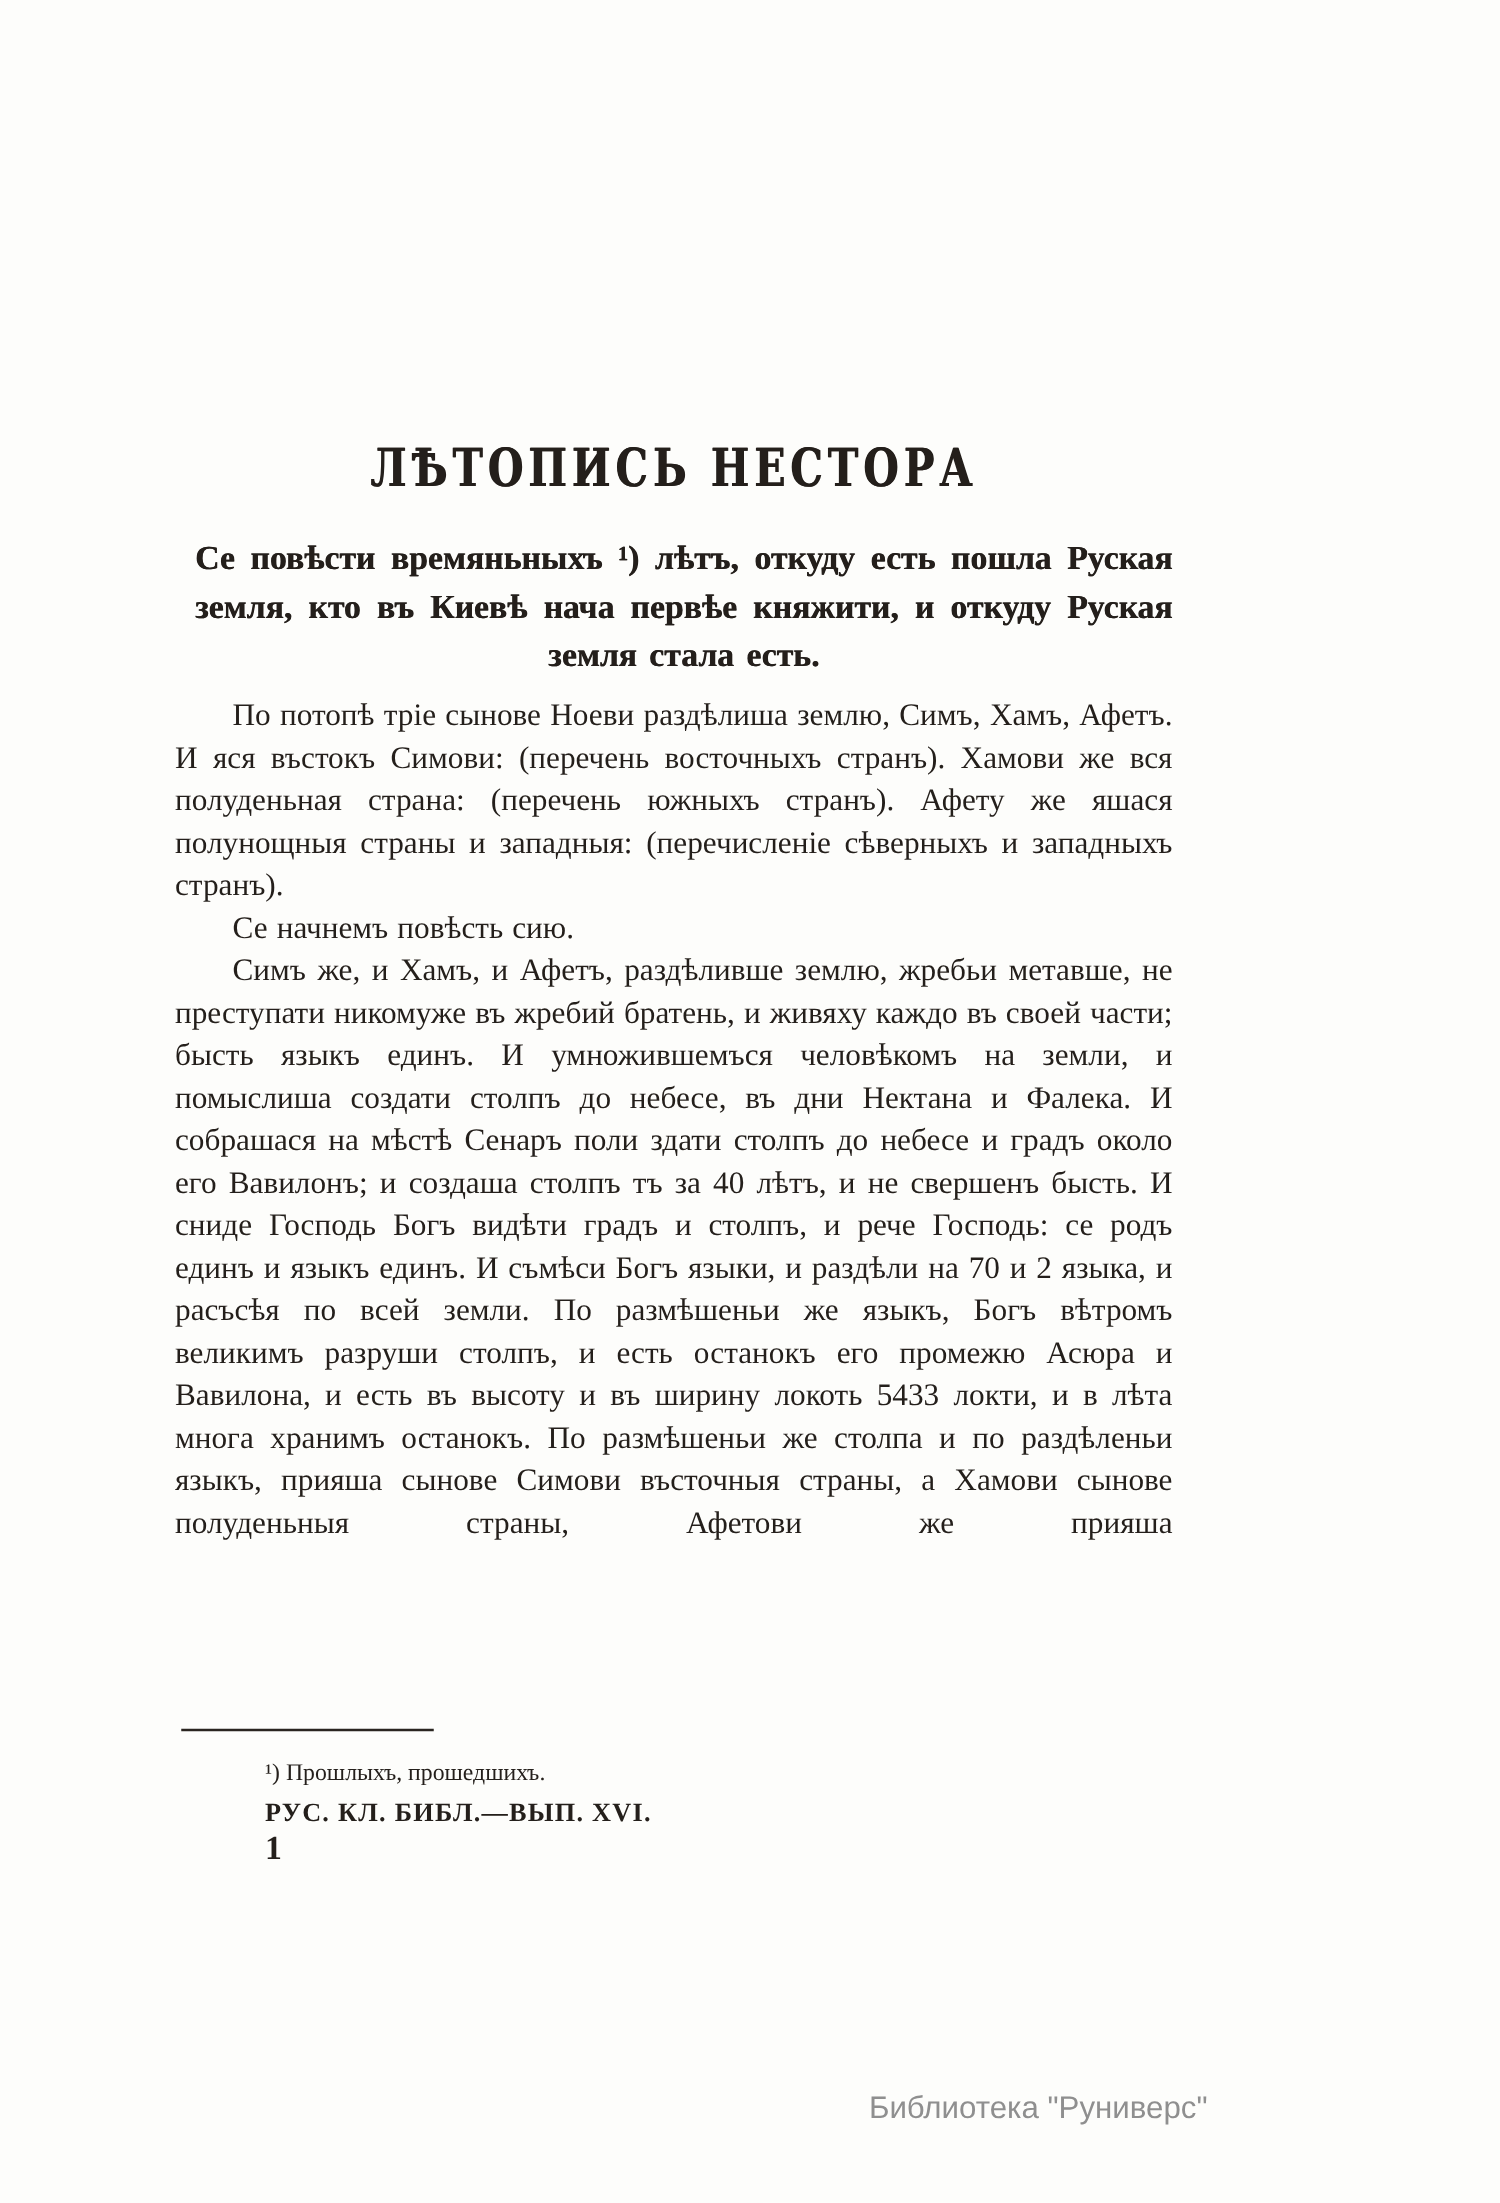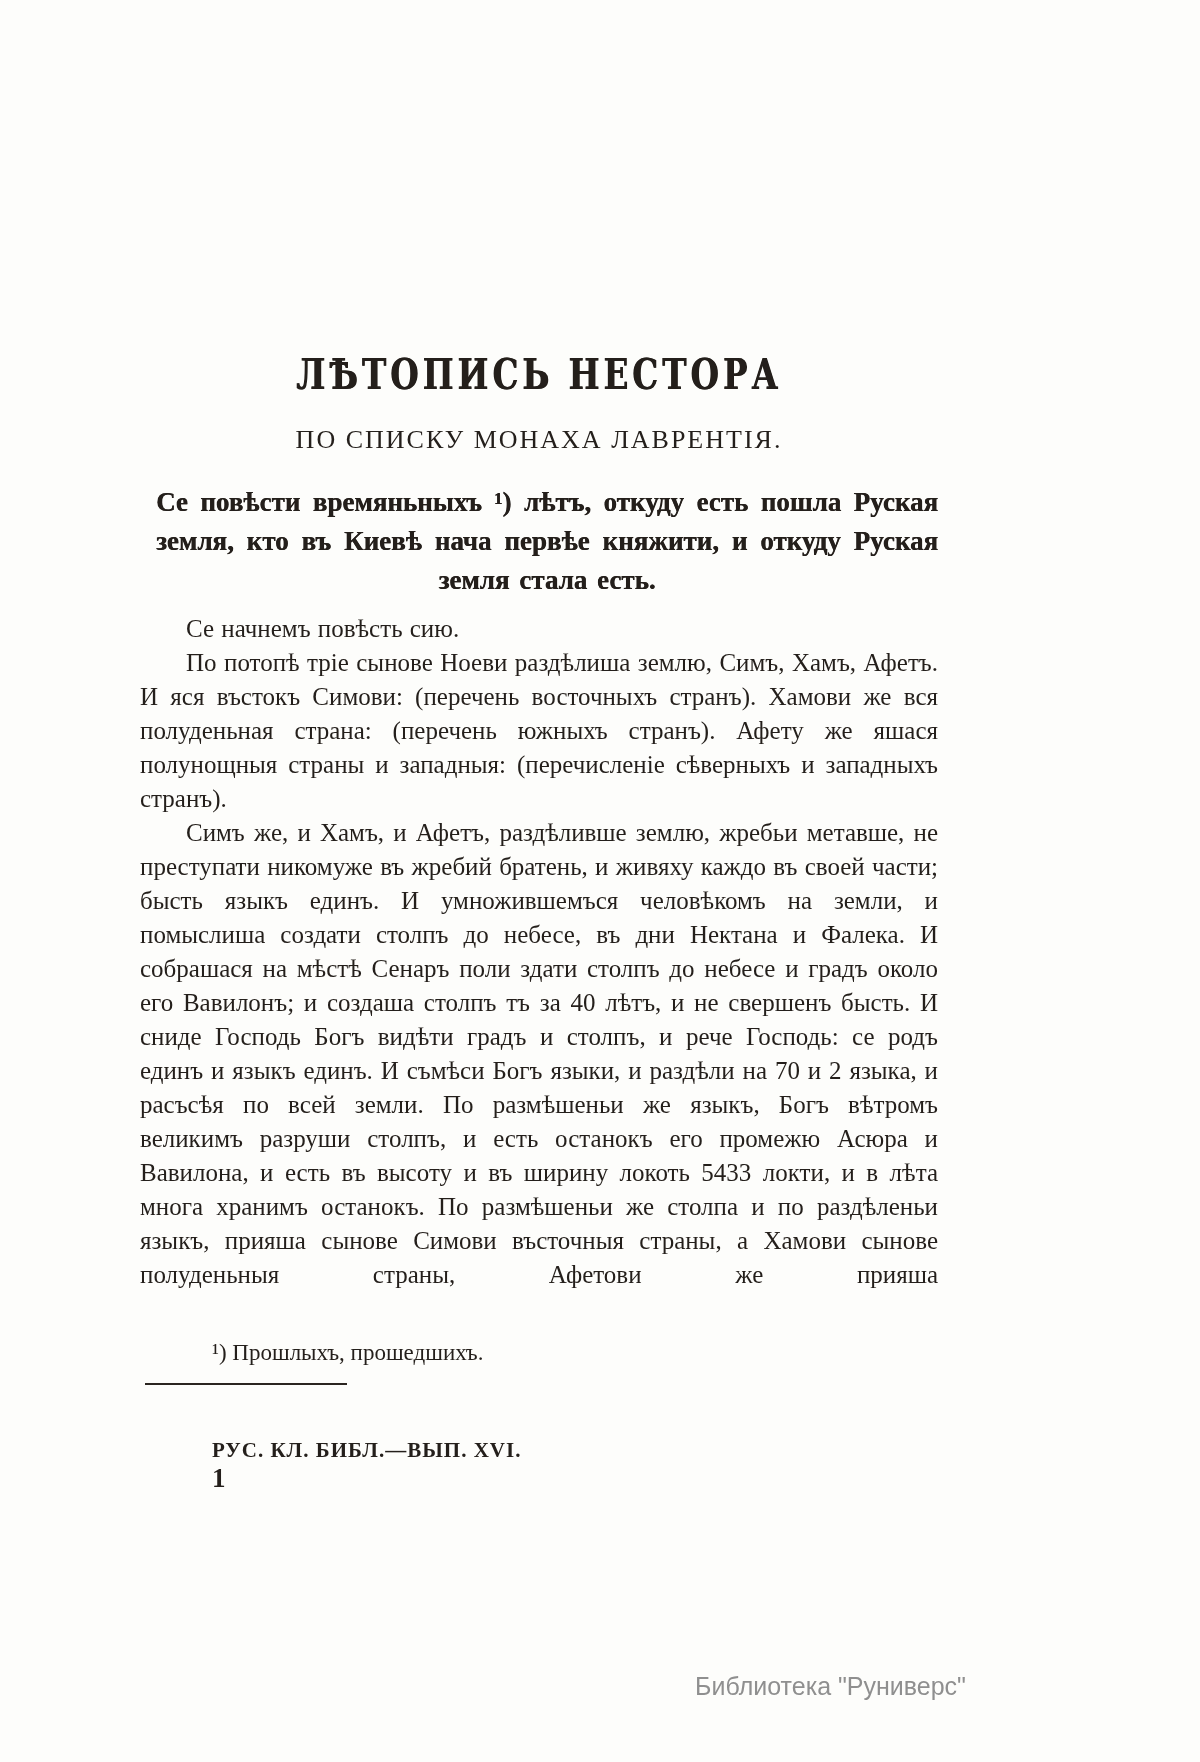--- a/index.html
+++ b/index.html
@@ -75,23 +75,23 @@
     left: 145px;
     top: 1383px;
     width: 202px;
     height: 2px;
     background: #2a2520;
   }
 
   .footnote {
     position: absolute;
     left: 140px;
-    top: 1340px;
+    top: 1408px;
     width: 798px;
-    font-size: 23px;
+    font-size: 19px;
     text-indent: 72px;
   }
 
   .footer-row {
     position: absolute;
     left: 140px;
     top: 1438px;
     width: 798px;
     display: flex;
     justify-content: space-between;
@@ -123,27 +123,26 @@
   }
 </style>
 </head>
 <body>
 
 <main class="page">
 
   <div class="page-column">
     <h1 class="doc-title">ЛѢТОПИСЬ НЕСТОРА</h1>
 
-    <h2 class="doc-subtitle">ПО СПИСКУ МОНАХА ЛАВРЕНТІЯ.</h2>
 
     <p class="lead">Се повѣсти времяньныхъ ¹) лѣтъ, откуду есть пошла Руская земля, кто въ Киевѣ нача первѣе княжити, и откуду Руская земля стала есть.</p>
 
     <div class="body-text">
+      <p>По потопѣ тріе сынове Ноеви раздѣлиша землю, Симъ, Хамъ, Афетъ. И яся въстокъ Симови: (перечень восточныхъ странъ). Хамови же вся полуденьная страна: (перечень южныхъ странъ). Афету же яшася полунощныя страны и западныя: (перечисленіе сѣверныхъ и западныхъ странъ).</p>
       <p>Се начнемъ повѣсть сию.</p>
-      <p>По потопѣ тріе сынове Ноеви раздѣлиша землю, Симъ, Хамъ, Афетъ. И яся въстокъ Симови: (перечень восточныхъ странъ). Хамови же вся полуденьная страна: (перечень южныхъ странъ). Афету же яшася полунощныя страны и западныя: (перечисленіе сѣверныхъ и западныхъ странъ).</p>
       <p class="continues">Симъ же, и Хамъ, и Афетъ, раздѣливше землю, жребьи метавше, не преступати никомуже въ жребий братень, и живяху каждо въ своей части; бысть языкъ единъ. И умножившемъся человѣкомъ на земли, и помыслиша создати столпъ до небесе, въ дни Нектана и Фалека. И собрашася на мѣстѣ Сенаръ поли здати столпъ до небесе и градъ около его Вавилонъ; и создаша столпъ тъ за 40 лѣтъ, и не свершенъ бысть. И сниде Господь Богъ видѣти градъ и столпъ, и рече Господь: се родъ единъ и языкъ единъ. И съмѣси Богъ языки, и раздѣли на 70 и 2 языка, и расъсѣя по всей земли. По размѣшеньи же языкъ, Богъ вѣтромъ великимъ разруши столпъ, и есть останокъ его промежю Асюра и Вавилона, и есть въ высоту и въ ширину локоть 5433 локти, и в лѣта многа хранимъ останокъ. По размѣшеньи же столпа и по раздѣленьи языкъ, прияша сынове Симови въсточныя страны, а Хамови сынове полуденьныя страны, Афетови же прияша</p>
     </div>
   </div>
 
   <div class="footnote-rule"></div>
 
   <p class="footnote">¹) Прошлыхъ, прошедшихъ.</p>
 
   <div class="footer-row">
     <span class="imprint">РУС. КЛ. БИБЛ.—ВЫП. XVI.</span>

